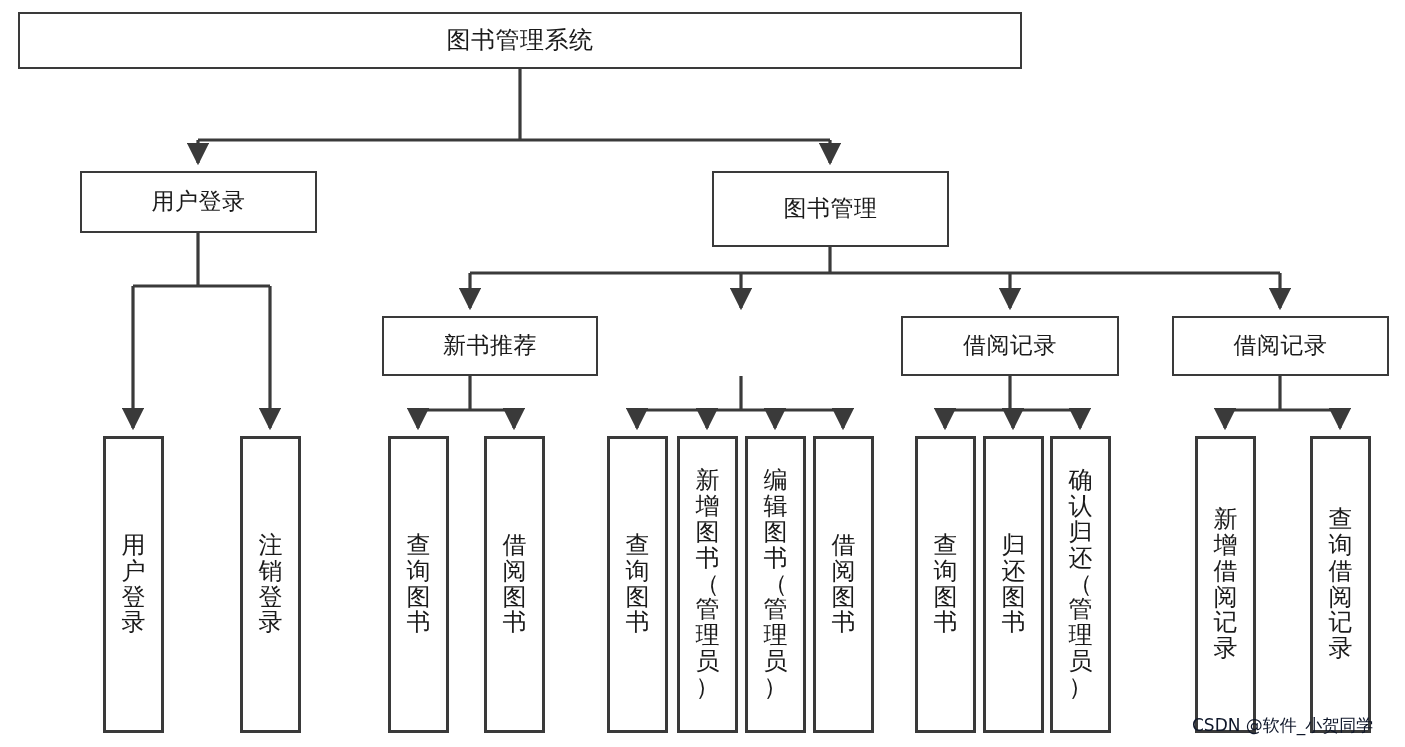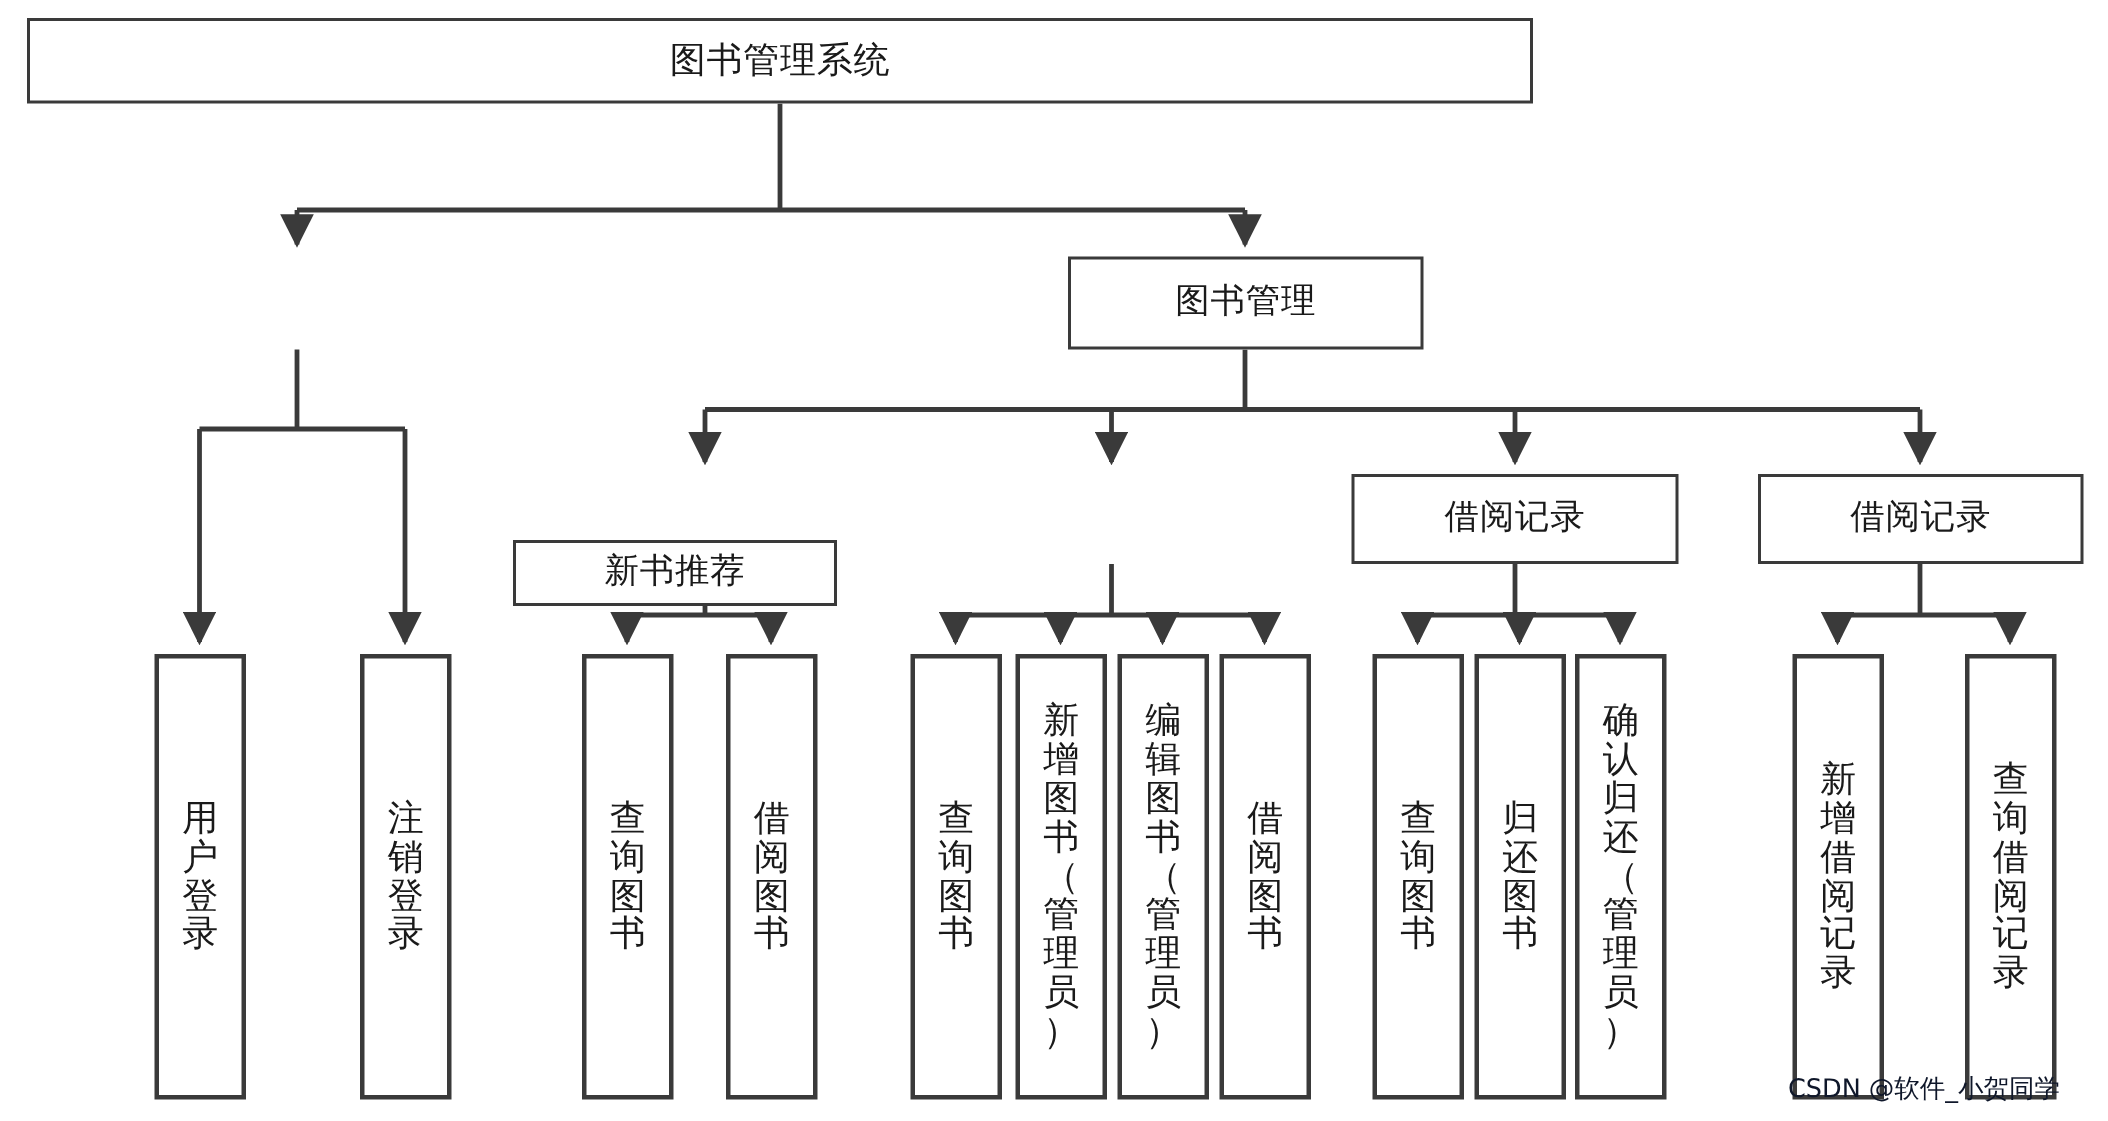--- a/index.html
+++ b/index.html
@@ -120,25 +120,28 @@
       <path d="M 1225 410 L 1340 410"></path>
       <path d="M 1225 410 L 1225 428" marker-end="url(#arrow)"></path>
       <path d="M 1340 410 L 1340 428" marker-end="url(#arrow)"></path>
     </g>
   </svg>
 
   <div class="node h root" id="node-root" style="left: 18px; top: 12px; width: 1004px; height: 57px;">
     <span class="label">图书管理系统</span>
   </div>
 
-  <div class="node h" id="node-l2-1" style="left: 712px; top: 171px; width: 237px; height: 62px;">
+  <div class="node h" id="node-l2-0" style="left: 80px; top: 171px; width: 237px; height: 62px;">
+    <span class="label">用户登录</span>
+  </div>
+  <div class="node h" id="node-l2-1" style="left: 712px; top: 171px; width: 237px; height: 76px;">
     <span class="label">图书管理</span>
   </div>
 
-  <div class="node h" id="node-l3-0" style="left: 342px; top: 316px; width: 216px; height: 44px; margin-top: 44px;">
+  <div class="node h" id="node-l3-0" style="left: 382px; top: 316px; width: 216px; height: 60px;">
     <span class="label">新书推荐</span>
   </div>
   <div class="node h" id="node-l3-2" style="left: 901px; top: 316px; width: 218px; height: 60px;">
     <span class="label">借阅记录</span>
   </div>
   <div class="node h" id="node-l3-3" style="left: 1172px; top: 316px; width: 217px; height: 60px;">
     <span class="label">借阅记录</span>
   </div>
 
   <div class="node v" id="node-leaf-0" style="left: 103px; top: 436px; width: 61px; height: 297px;">

